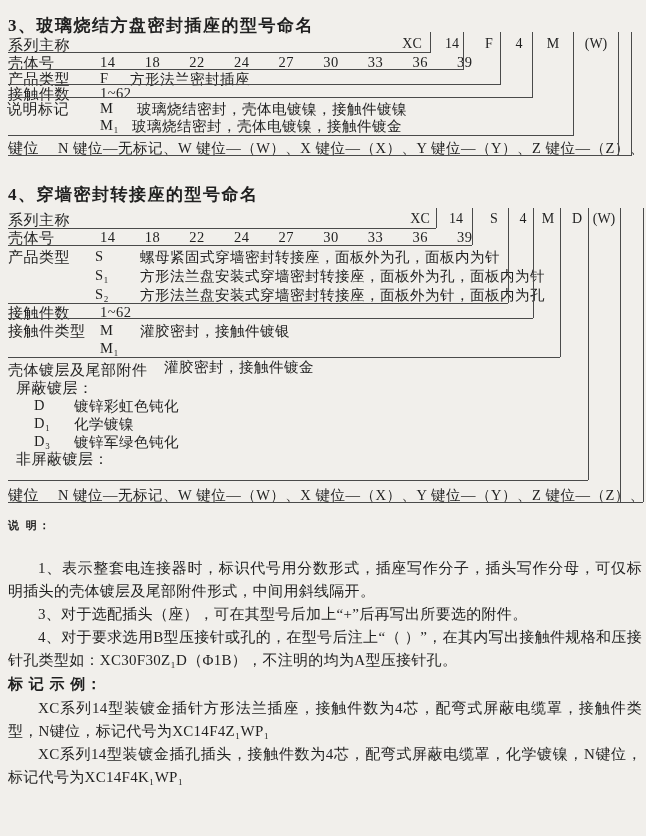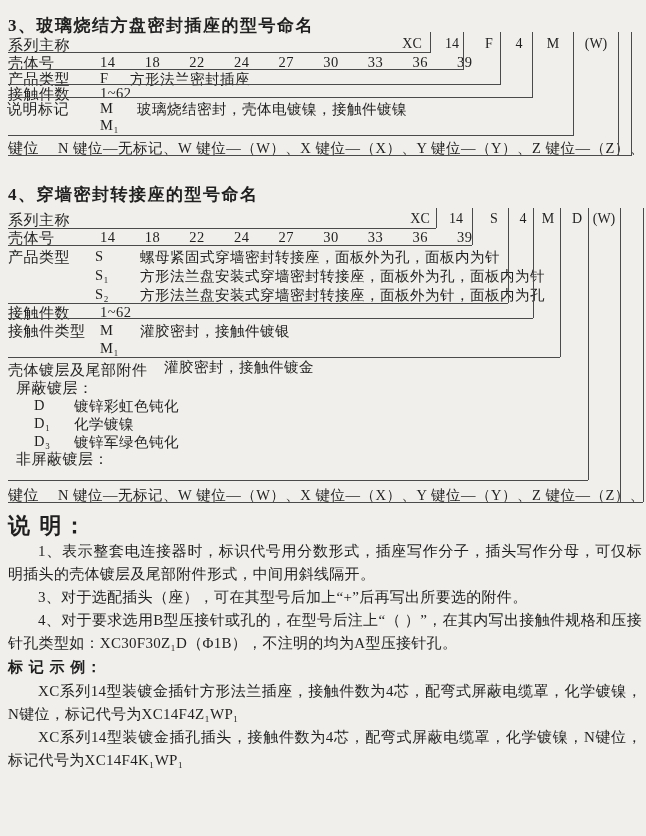--- a/index.html
+++ b/index.html
@@ -21,22 +21,22 @@
   .shell-vals { word-spacing: 25px; }
   .hline { position: absolute; height: 1px; background: #4a4a4a; }
   .vline { position: absolute; width: 1px; background: #4a4a4a; }
   .notes {
     position: absolute; left: 8px; top: 512px; width: 634px;
     font-size: 15px; line-height: 23px; text-align: justify;
     letter-spacing: 0.3px;
   }
   .notes p { text-indent: 2em; }
   .notes-heading {
-    font-size: 22px; font-weight: bold; letter-spacing: 2px;
-    text-indent: 0 !important; margin: 2px 0 3px 0; font-family: Liberation Serif, serif;
+    font-size: 11px; font-weight: bold; letter-spacing: 2px;
+    text-indent: 0 !important; margin: 2px 0 20px 0; font-family: Liberation Serif, serif;
   }
   .examples-heading {
     font-size: 15px; font-weight: bold; letter-spacing: 1px;
     text-indent: 0 !important; margin: 1px 0 1px 0;
   }
 </style>
 </head>
 <body>
 
 <div class="page">
@@ -59,20 +59,21 @@
   <div class="abs val" style="left:100px; top:70px;">F</div>
   <div class="abs val" style="left:130px; top:70px;">方形法兰密封插座</div>
 
   <div class="abs lab" style="left:8px; top:85px;">接触件数</div>
   <div class="abs val" style="left:100px; top:85px;">1~62</div>
 
   <div class="abs lab" style="left:7px; top:100px;">说明标记</div>
   <div class="abs val" style="left:100px; top:100px;">M</div>
   <div class="abs val" style="left:117px; top:100px;margin-left:20px;">玻璃烧结密封，壳体电镀镍，接触件镀镍</div>
   <div class="abs val" style="left:100px; top:117px;">M₁</div>
+  <div class="abs val" style="left:132px; top:117px;">玻璃烧结密封，壳体电镀镍，接触件镀金</div>
 
   <div class="abs lab" style="left:8px; top:139px;">键位</div>
   <div class="abs val" style="left:58px; top:139px;">N 键位—无标记、W 键位—（W）、X 键位—（X）、Y 键位—（Y）、Z 键位—（Z）、</div>
 
   <div class="hline" style="left:8px; top:52px; width:422px;"></div>
   <div class="hline" style="left:8px; top:69px; width:455px;"></div>
   <div class="hline" style="left:8px; top:84px; width:492px;"></div>
   <div class="hline" style="left:8px; top:97px; width:524px;"></div>
   <div class="hline" style="left:8px; top:135px; width:565px;"></div>
   <div class="hline" style="left:8px; top:155px; width:623px;"></div>
@@ -146,18 +147,18 @@
   <div class="vline" style="left:588px; top:208px; height:272px;"></div>
   <div class="vline" style="left:620px; top:208px; height:294px;"></div>
   <div class="vline" style="left:643px; top:208px; height:294px;"></div>
 
   <div class="notes">
     <p class="notes-heading">说 明：</p>
     <p>1、表示整套电连接器时，标识代号用分数形式，插座写作分子，插头写作分母，可仅标明插头的壳体镀层及尾部附件形式，中间用斜线隔开。</p>
     <p>3、对于选配插头（座），可在其型号后加上“+”后再写出所要选的附件。</p>
     <p>4、对于要求选用B型压接针或孔的，在型号后注上“（ ）”，在其内写出接触件规格和压接针孔类型如：XC30F30Z₁D（Φ1B），不注明的均为A型压接针孔。</p>
     <p class="examples-heading">标 记 示 例：</p>
-    <p>XC系列14型装镀金插针方形法兰插座，接触件数为4芯，配弯式屏蔽电缆罩，化学镀镍，N键位，标记代号为XC14F4Z₁WP₁</p>
+    <p>XC系列14型装镀金插针方形法兰插座，接触件数为4芯，配弯式屏蔽电缆罩，接触件类型，N键位，标记代号为XC14F4Z₁WP₁</p>
     <p>XC系列14型装镀金插孔插头，接触件数为4芯，配弯式屏蔽电缆罩，化学镀镍，N键位，标记代号为XC14F4K₁WP₁</p>
 
   </div>
 
 </div>
 
 </body></html>

